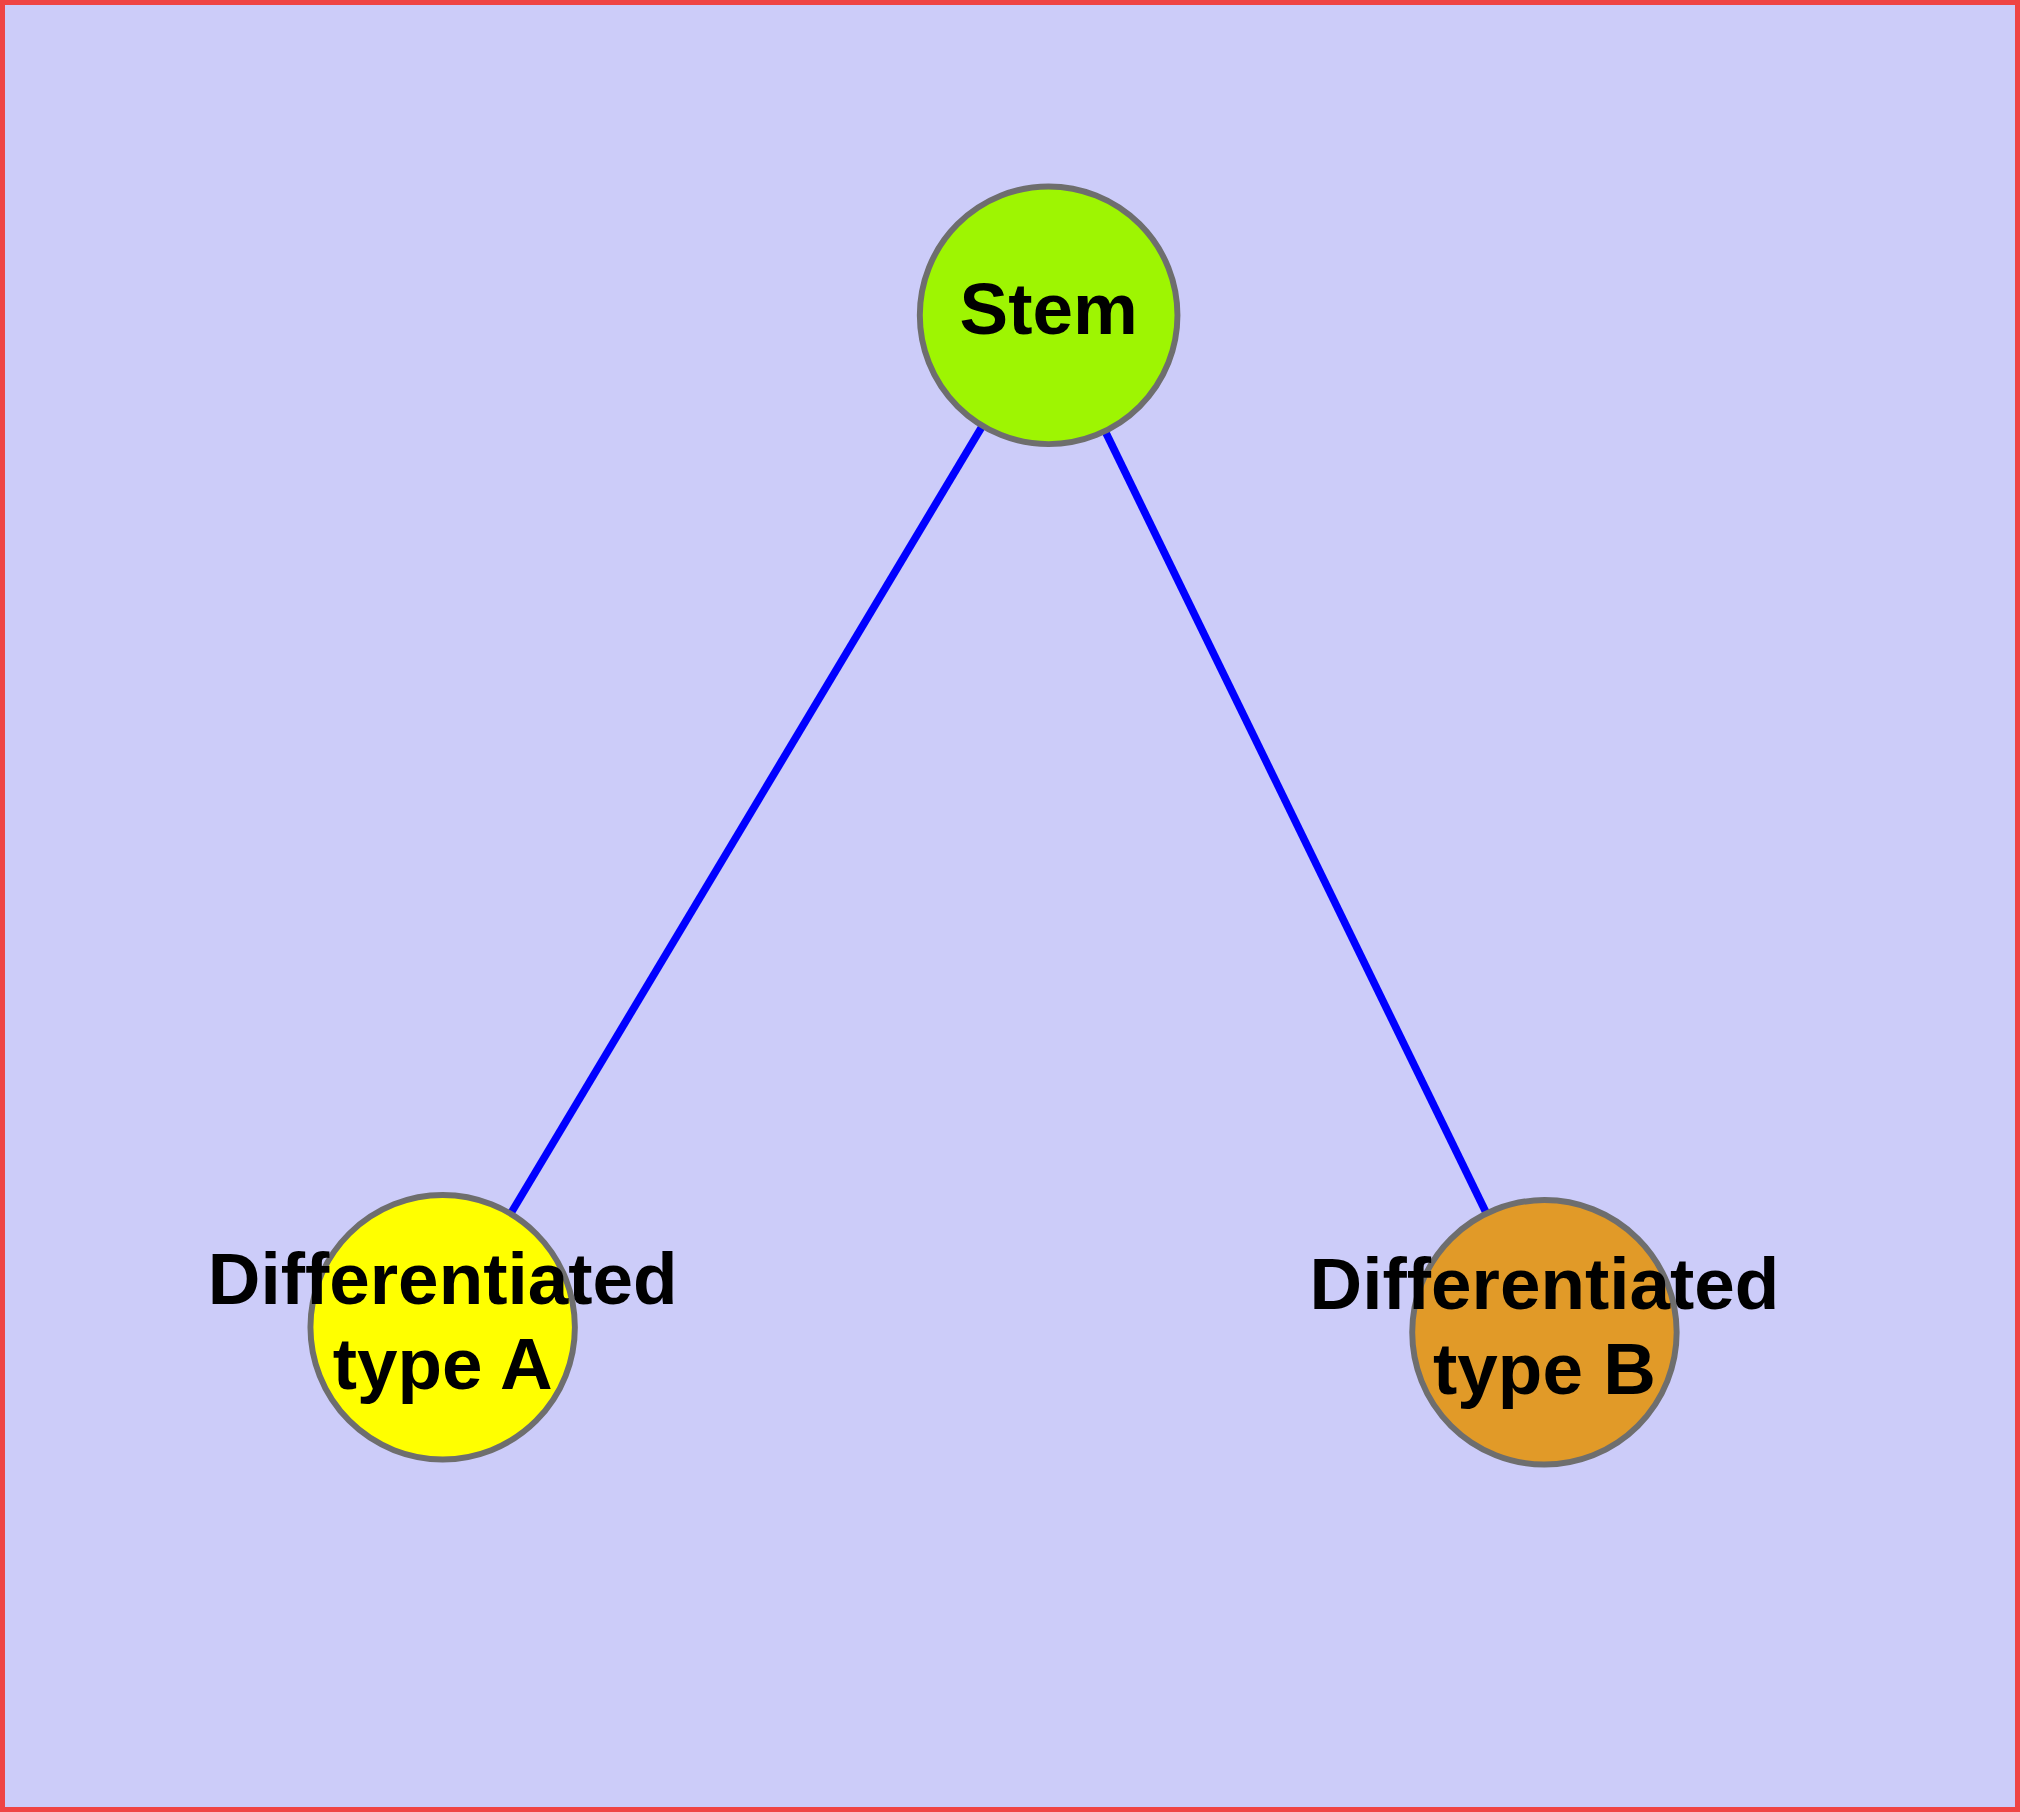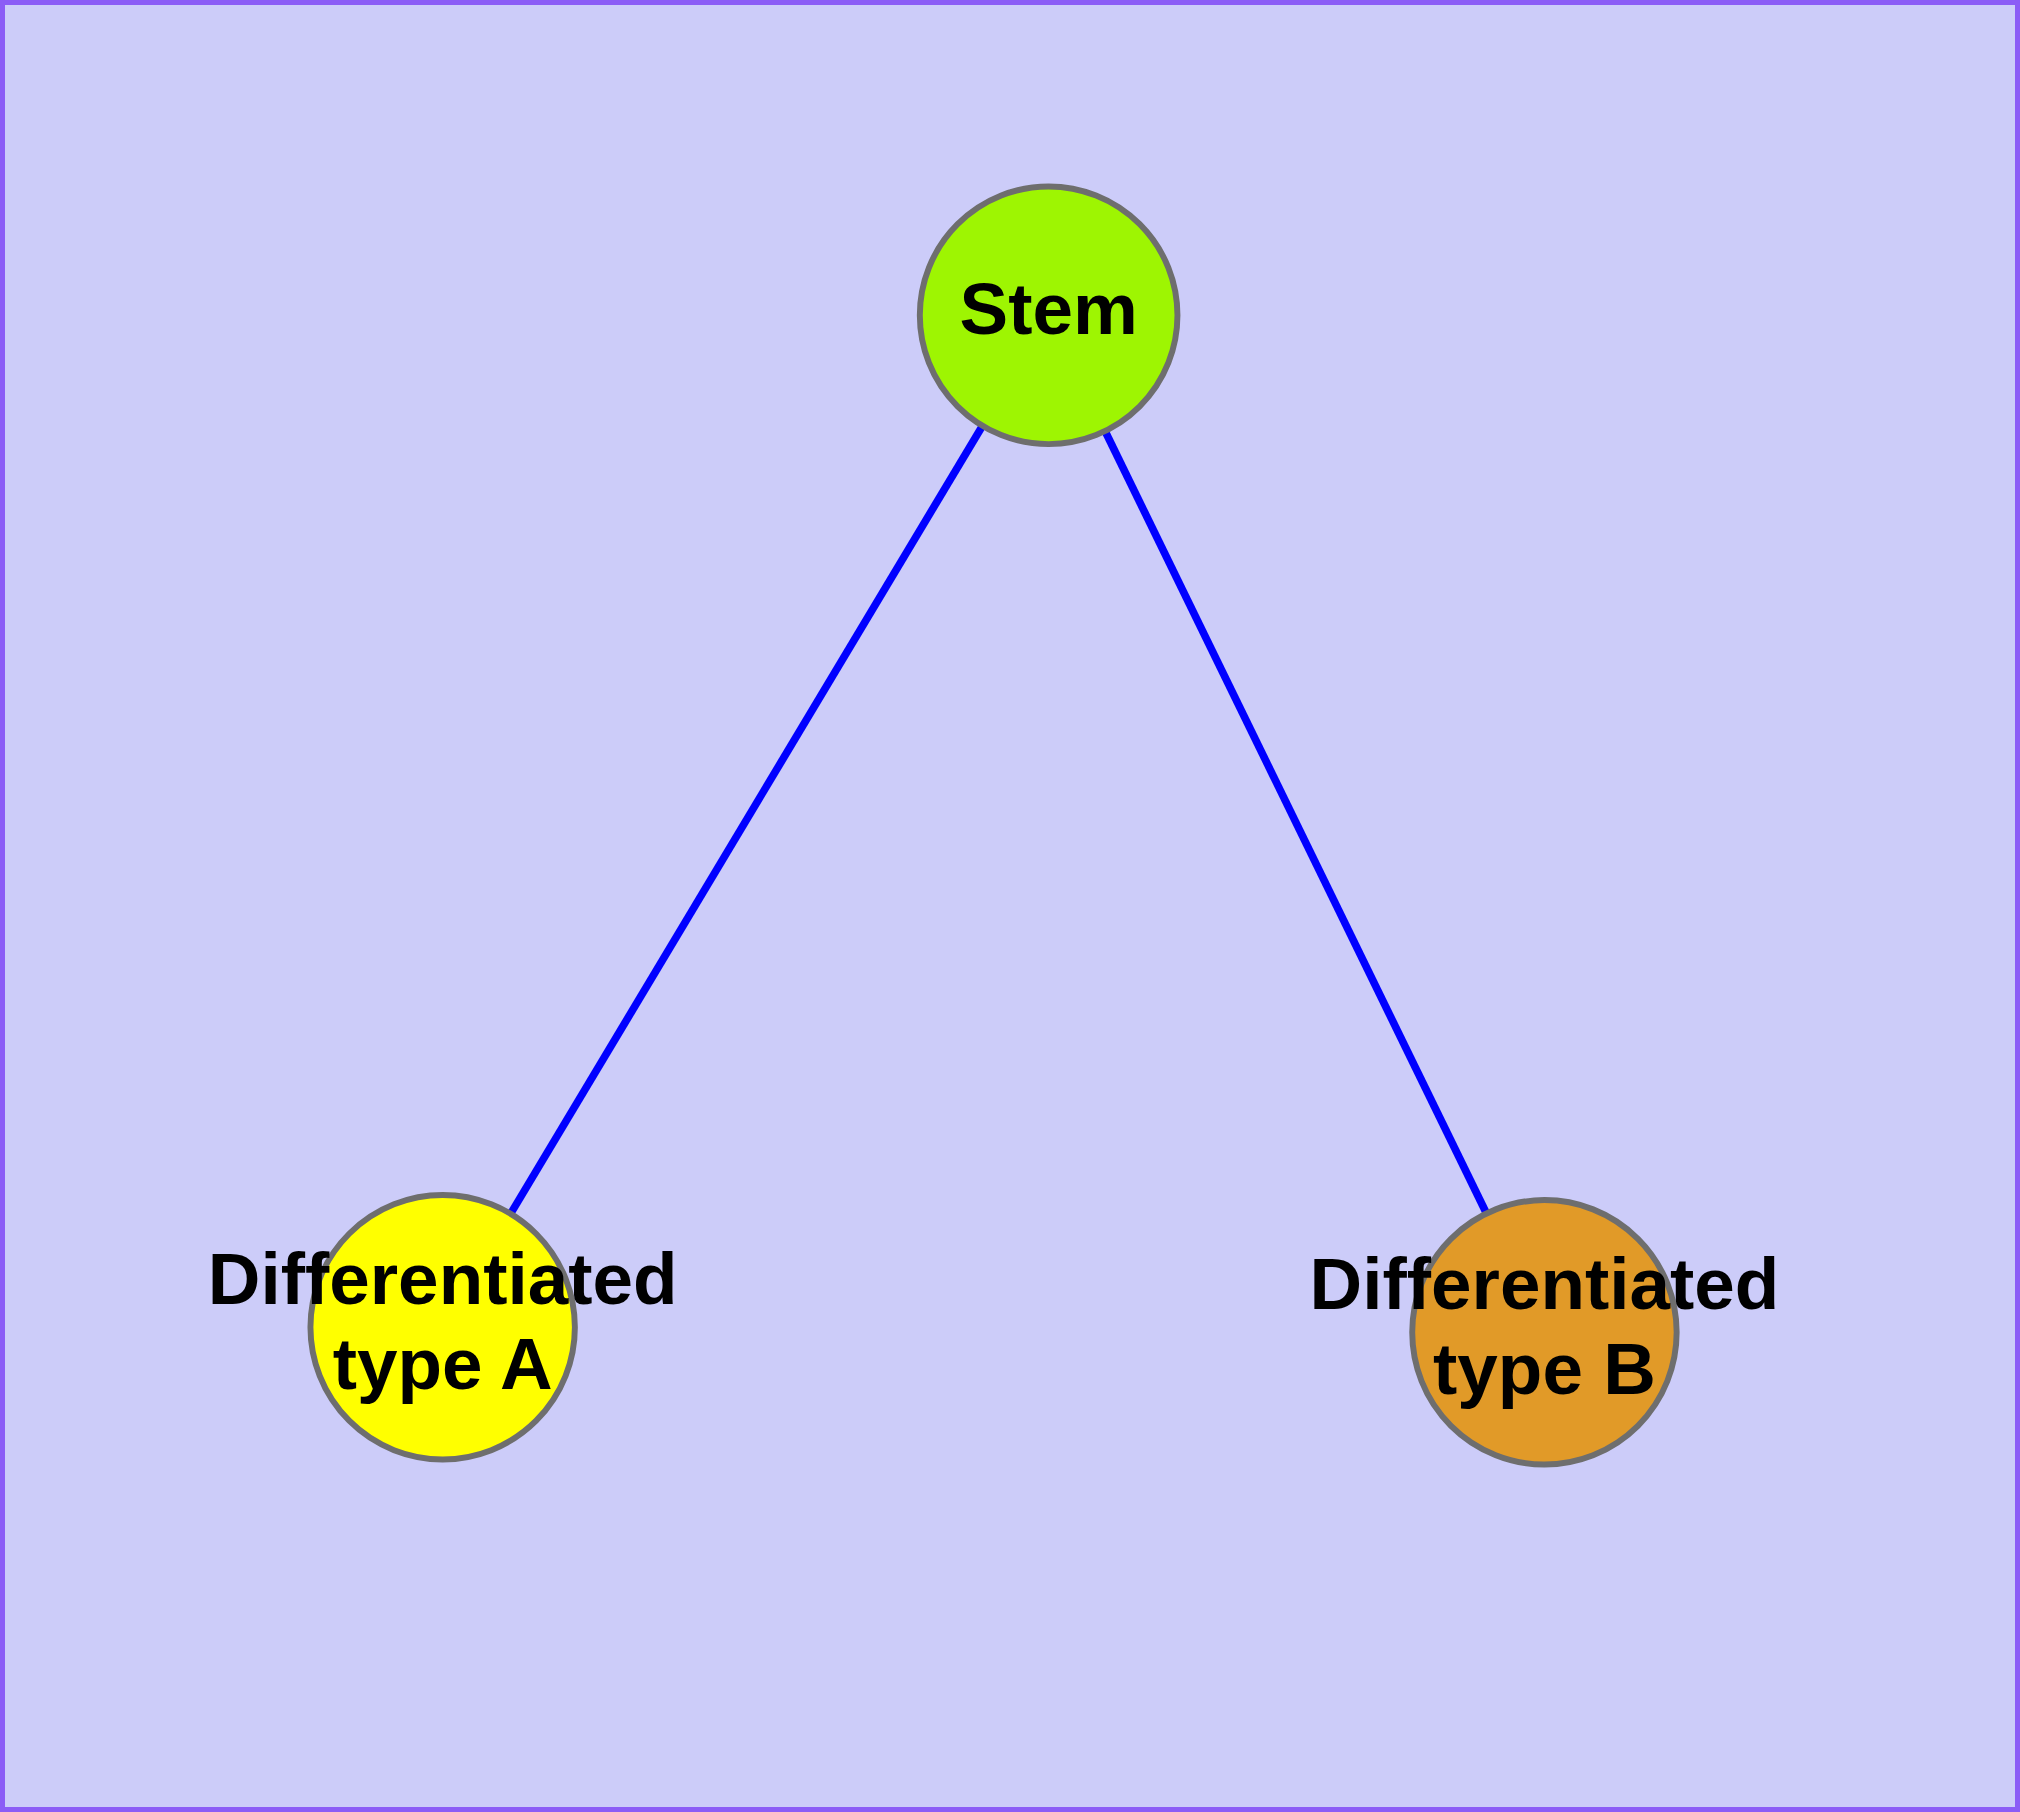--- a/index.html
+++ b/index.html
@@ -8,21 +8,21 @@
     padding: 0;
     background: #ffffff;
   }
   body {
     font-family: "Liberation Sans", sans-serif;
   }
   #canvas {
     position: relative;
     width: 2021px;
     height: 1812px;
-    background: #8b5cf6;
+    background: #ef4444;
     overflow: hidden;
   }
   #plot-bg {
     position: absolute;
     left: 5.1px;
     top: 5.1px;
     width: 2010px;
     height: 1802px;
     background: #ccccf9;
   }

